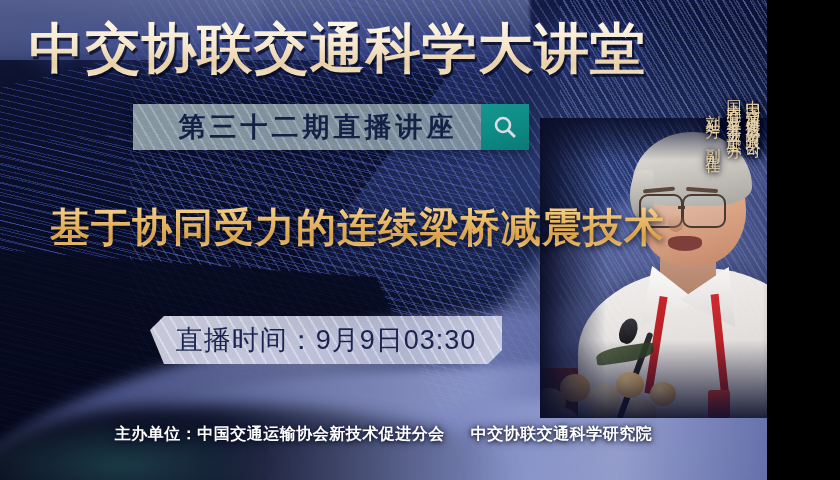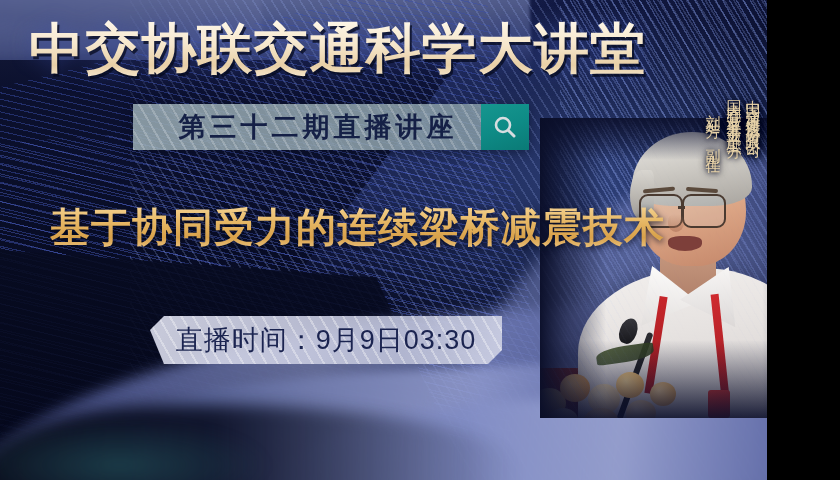--- a/index.html
+++ b/index.html
@@ -460,14 +460,17 @@
   <div class="time-banner">
     <span class="time-text">直播时间：9月9日03:30</span>
   </div>
 
   <div class="vcols">
     <div class="vcol vcol-name">刘延芳　副主任</div>
     <div class="vcol vcol-dept">国内直营业务事业部总工办</div>
     <div class="vcol vcol-company">中国交通建设股份有限公司</div>
   </div>
 
+  <div class="organizer">
+    <span>主办单位：中国交通运输协会新技术促进分会</span><span class="gap"></span><span>中交协联交通科学研究院</span>
+  </div>
 
 </div>
 
 </body></html>

